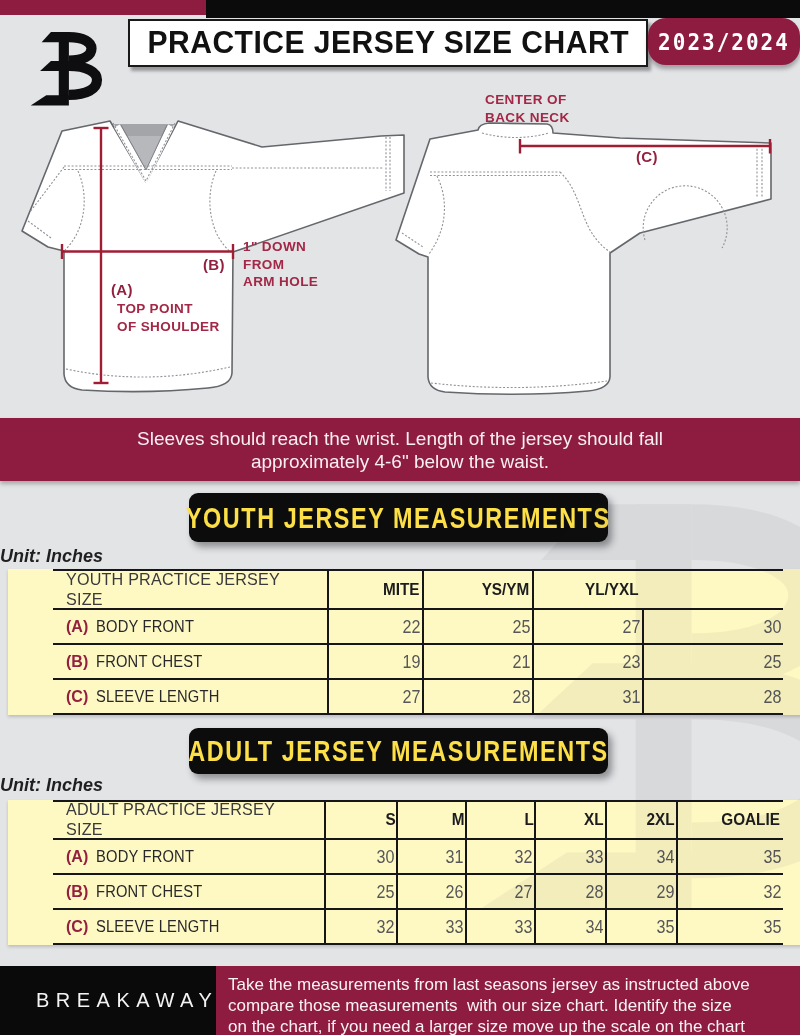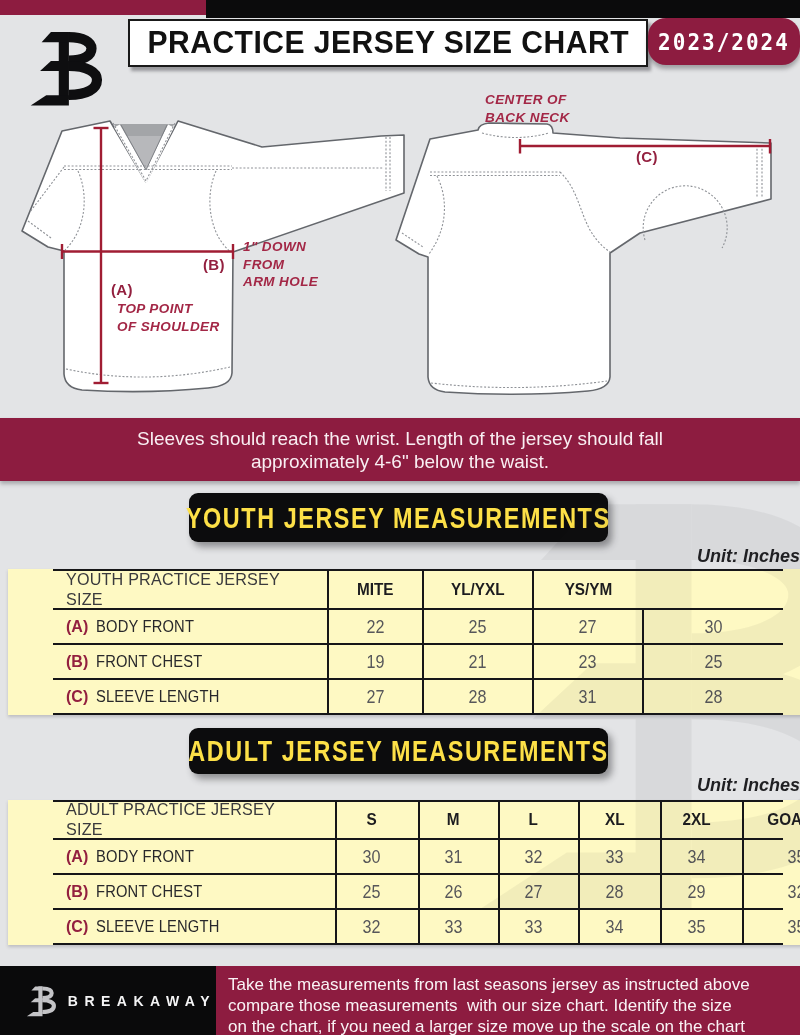--- a/index.html
+++ b/index.html
@@ -27,21 +27,21 @@
     position:absolute; left:648px; top:18px; width:152px; height:47px;
     background:#8d1c40; box-shadow:0 4px 4px rgba(60,60,65,.4);
     display:flex; align-items:center; justify-content:center;border-radius:18px;
   }
   .season-block span{
     font-family:"DejaVu Sans Mono", monospace; font-weight:bold;
     font-size:21px; letter-spacing:2px; color:#fff; transform:scaleY(1.08);
   }
   
   .diagram{ position:absolute; left:0; top:88px; width:800px; height:330px; }
-  .anno{ position:absolute; color:#a32746; font-style:italic; font-weight:600;
+  .anno{ position:absolute; color:#a32746; font-weight:600;
          font-size:13.5px; line-height:17.5px; letter-spacing:.4px; white-space:nowrap; }
   .anno-key{ position:absolute; color:#93203f; font-style:normal; font-weight:800;
              font-size:15px; letter-spacing:.3px; }
   
   .banner{
     position:absolute; left:0; top:418px; width:800px; height:63px;
     background:#8d1c40; box-shadow:0 3px 4px rgba(60,60,65,.35);
     display:flex; flex-direction:column; align-items:center; justify-content:center;
     color:#f9eef2; font-size:19px; line-height:23px;
   }
@@ -51,58 +51,58 @@
     box-shadow:4px 5px 7px rgba(40,40,45,.45);
     display:flex; align-items:center; justify-content:center; color:#fde047;
   }
   .badge-youth{ top:493px; height:49px; }
   .badge-adult{ top:728px; height:46px; }
   .badge span{
     display:inline-block; transform:scaleX(.78); transform-origin:center;
     font-weight:700; font-size:30px; letter-spacing:2px; white-space:nowrap;
   }
   .unit{
-    position:absolute; left:0; width:800px; text-align:right;
+    position:absolute; left:0; width:800px; text-align:left;
     font-style:italic; font-weight:600; font-size:18px; color:#1f1f22;
   }
   .unit-youth{ top:546px; } .unit-adult{ top:775px; }
   
   .table-strip{ position:absolute; left:8px; width:800px; background:#fef9c3;
                 box-shadow:0 2px 3px rgba(80,80,85,.25); }
   .strip-youth{ top:569px; height:146px; }
   .strip-adult{ top:800px; height:145px; }
   .mtable{ position:absolute; left:45px; top:0; width:730px;
            border-top:2px solid #161618; border-bottom:2px solid #161618; }
   .trow{ display:grid; }
   .trow + .trow{ border-top:2px solid #161618; }
   .yt .trow{ grid-template-columns:274px 95px 110px 110px 141px; height:35px; }
   .yt .trow.head{ height:37px; }
-  .ad .trow{ grid-template-columns:271px 72px 69px 69px 71px 71px 107px; height:35px;gap:11px; }
+  .ad .trow{ grid-template-columns:271px 72px 69px 69px 71px 71px 107px; height:35px; }
   .ad .trow.head{ height:36px; }
-  .cell{ display:flex; align-items:center; justify-content:center;
+  .cell{ display:flex; align-items:center; justify-content:flex-end;
          font-size:19px; color:#57575a; overflow:hidden; }
   .cell.v{ border-left:2px solid #161618; }
   .cell.lbl{ justify-content:flex-start; padding-left:13px; }
   .cnd{ display:inline-block; transform:scaleX(.85); transform-origin:center; }
   .colhead{ font-size:17px; font-weight:700; color:#1c1c1f;
             display:inline-block; transform:scaleX(.9); }
   .sizehead{ font-size:17px; color:#3a3a3d; display:inline-block;
              transform:scaleX(.95); transform-origin:left center; letter-spacing:.2px; }
   .rkey{ color:#93203f; font-weight:800; font-size:16px; margin-right:8px; }
   .rlabel{ color:#28282b; font-size:16px; font-weight:500; letter-spacing:.2px;
            display:inline-block; transform:scaleX(.92); transform-origin:left center; }
   
   .watermark{ position:absolute; left:455px; top:478px; width:430px; height:448px;
               color:#26262b; opacity:.05; pointer-events:none; z-index:5; }
   
   .footer{ position:absolute; left:0; top:966px; width:800px; height:69px; }
   .f-black{ position:absolute; left:0; top:0; width:216px; height:69px; background:#0a0a0b;
             display:flex; align-items:center; }
   .f-logo{ width:34px; height:36px; margin-left:25px; color:#c4c4c7; }
-  .f-brand{ color:#f4f4f5; font-size:14px; font-weight:700; letter-spacing:6.5px;
+  .f-brand{ color:#f4f4f5; font-size:20px; font-weight:400; letter-spacing:6.5px;
             margin-left:11px; white-space:nowrap; }
   .f-maroon{ position:absolute; left:216px; right:0; top:0; bottom:0; background:#8d1c40;
              padding:8px 8px 0 12px; }
   .f-maroon div{ color:#faf3f5; font-size:17px; line-height:21.2px; white-space:pre; }
 </style>
 </head>
 <body>
 
 <div class="page">
 
@@ -215,24 +215,24 @@
   <div class="table-strip strip-youth">
     <div class="mtable yt">
       <div class="trow head">
         <div class="cell lbl">
             <span class="sizehead">YOUTH PRACTICE JERSEY SIZE</span>
           </div>
         <div class="cell v">
             <span class="colhead">MITE</span>
           </div>
         <div class="cell v">
+            <span class="colhead">YS/YM</span>
+          </div>
+        <div class="cell v">
             <span class="colhead">YL/YXL</span>
-          </div>
-        <div class="cell v">
-            <span class="colhead">YS/YM</span>
           </div>
       </div>
       <div class="trow">
         <div class="cell lbl">
             <span class="rkey">(A)</span>
             <span class="rlabel">BODY FRONT</span>
           </div>
         <div class="cell v">
             <span class="cnd">22</span>
           </div>

